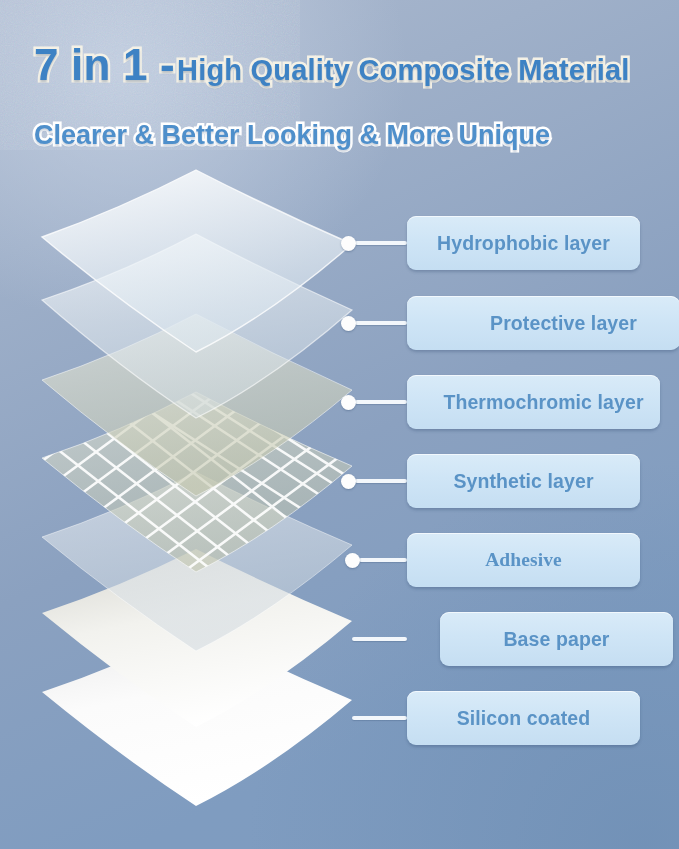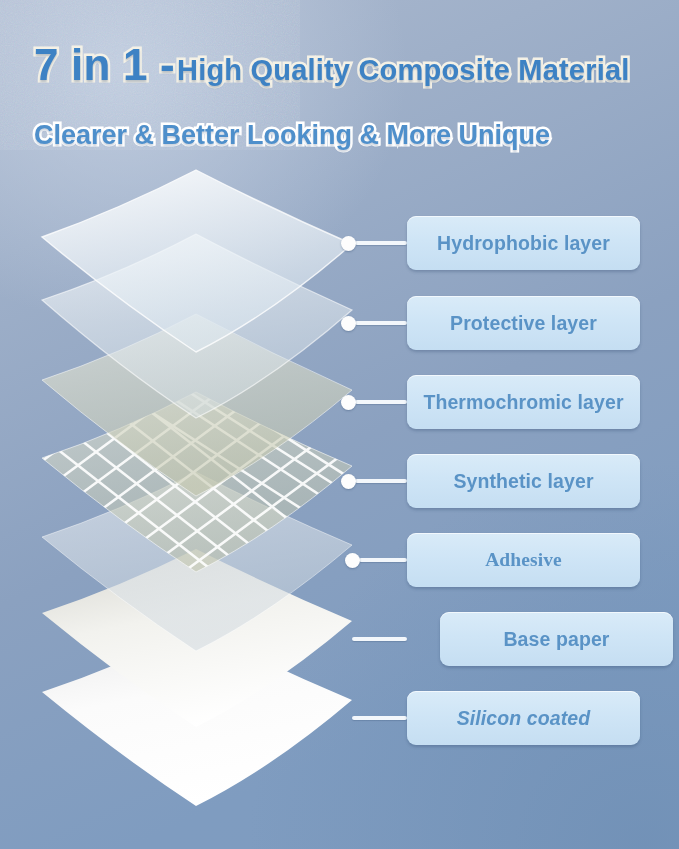--- a/index.html
+++ b/index.html
@@ -174,41 +174,41 @@
   </svg>
 
   <div id="labels">
       <div class="conn" style="left: 355px; width: 52px; top: 241px;"></div>
       <div class="dot" style="left: 341px; top: 236px;"></div>
       <div class="label-box" style="top: 216px;">
         <span>Hydrophobic layer</span>
       </div>
       <div class="conn" style="left: 355px; width: 52px; top: 321px;"></div>
       <div class="dot" style="left: 341px; top: 316px;"></div>
-      <div class="label-box" style="top: 296px;">
+      <div class="label-box" style="top: 296px; padding-left: 40px;">
         <span>Protective layer</span>
       </div>
       <div class="conn" style="left: 355px; width: 52px; top: 400px;"></div>
       <div class="dot" style="left: 341px; top: 395px;"></div>
-      <div class="label-box" style="top: 375px;">
+      <div class="label-box" style="top: 375px; padding-left: 20px;">
         <span>Thermochromic layer</span>
       </div>
       <div class="conn" style="left: 355px; width: 52px; top: 479px;"></div>
       <div class="dot" style="left: 341px; top: 474px;"></div>
       <div class="label-box" style="top: 454px;">
         <span>Synthetic layer</span>
       </div>
       <div class="conn" style="left: 359px; width: 48px; top: 558px;"></div>
       <div class="dot" style="left: 345px; top: 553px;"></div>
       <div class="label-box" style="top: 533px; font-family: Liberation Serif, serif;">
         <span>Adhesive</span>
       </div>
       <div class="conn" style="left: 352px; width: 55px; top: 637px;"></div>
       <div class="label-box" style="top: 612px; margin-left: 33px;">
         <span>Base paper</span>
       </div>
       <div class="conn" style="left: 352px; width: 55px; top: 716px;"></div>
-      <div class="label-box" style="top: 691px; font-style: italic;">
+      <div class="label-box" style="top: 691px;">
         <span>Silicon coated</span>
       </div>
     </div>
 
 </div>
 
 </body></html>

